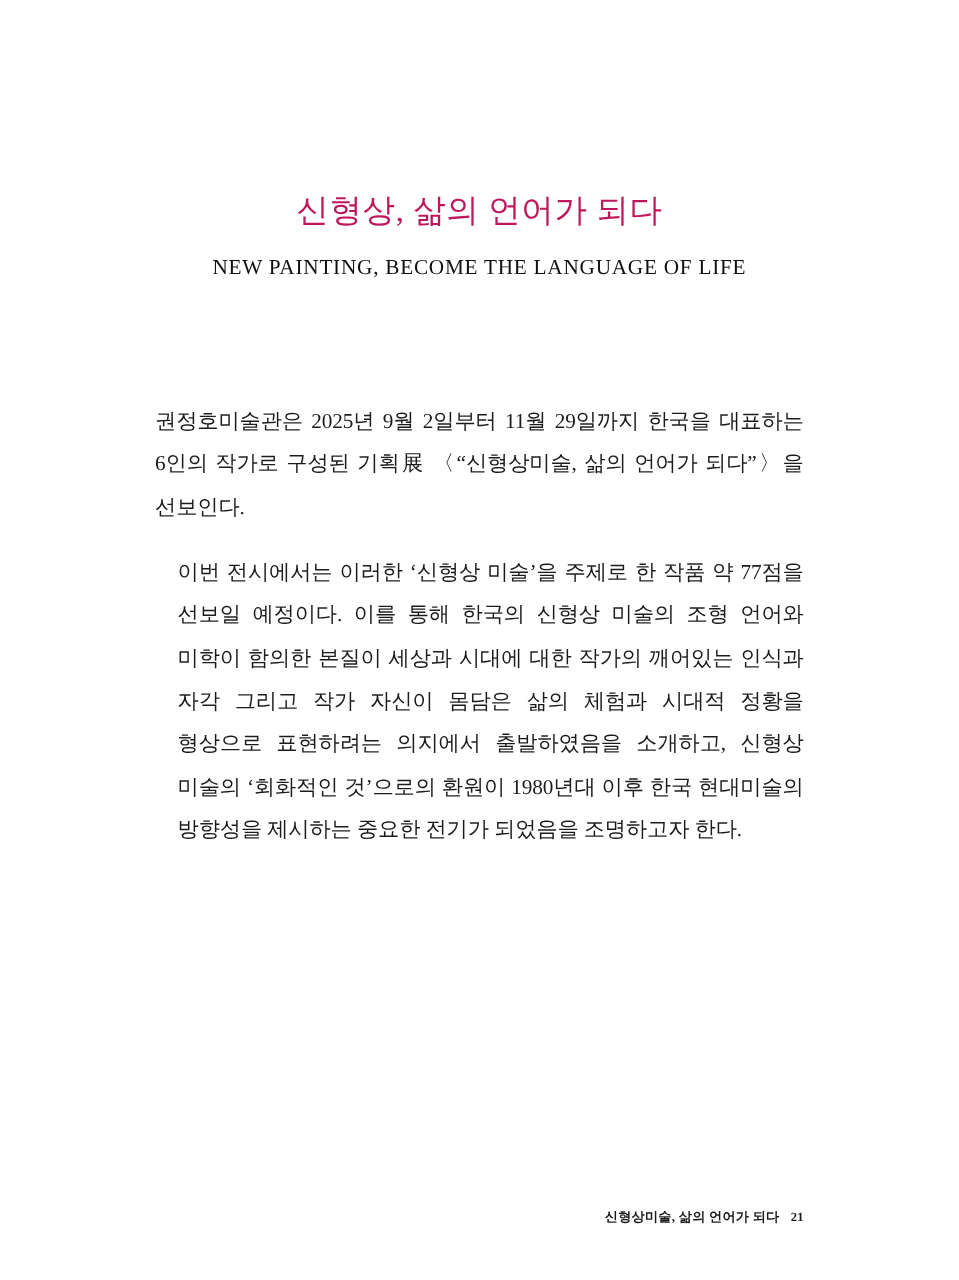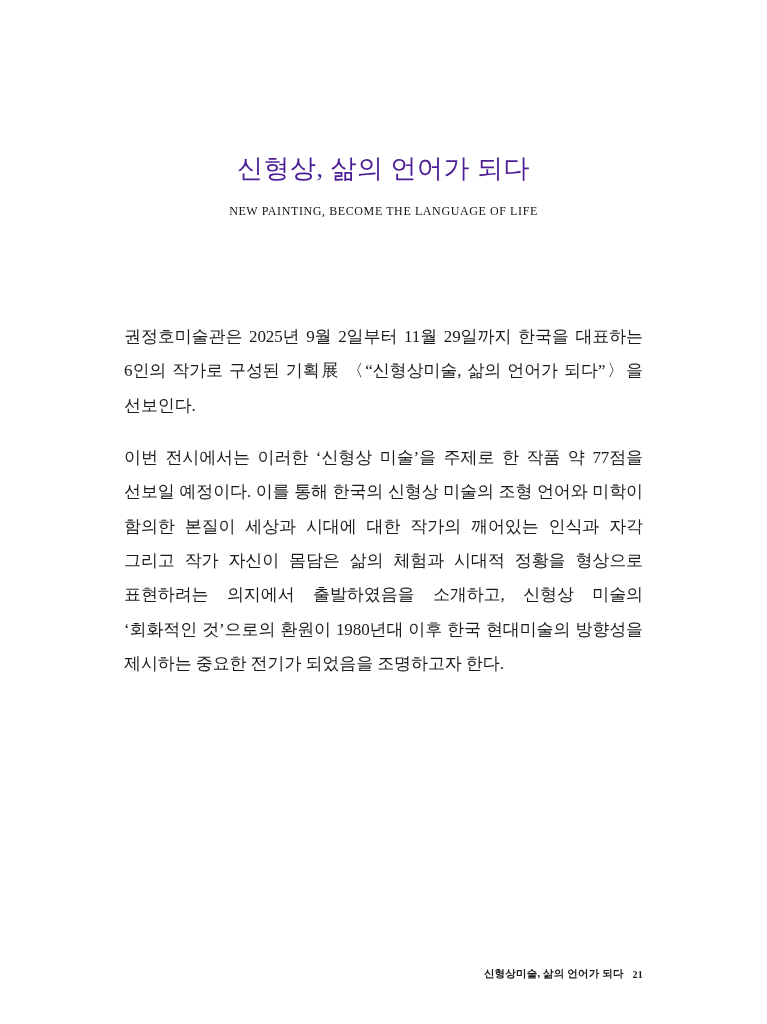--- a/index.html
+++ b/index.html
@@ -24,27 +24,27 @@
     position: absolute;
     left: 0;
     right: 0;
     top: 152px;
     text-align: center;
   }
   .title-ko {
     font-size: 26px;
     font-weight: 400;
     letter-spacing: 0.5px;
-    color: #4c1d95;
+    color: #be185d;
     margin: 0 0 18px 0;
     line-height: 1.3;
     font-family: Liberation Serif, serif;
   }
   .title-en {
-    font-size: 12px;
+    font-size: 17px;
     font-weight: 400;
     letter-spacing: 0.6px;
     color: #111111;
     margin: 0;
     font-variant: small-caps;
     text-transform: uppercase;
   }
   .body-block {
     position: absolute;
     left: 124px;
@@ -56,20 +56,21 @@
     line-height: 2.02;
     text-align: justify;
     text-justify: inter-character;
     margin: 0 0 18px 0;
     color: #1b1b1b;
     letter-spacing: -0.1px;
     word-break: keep-all;
   }
   .para:last-child {
     margin-bottom: 0;
+    margin-left: 18px;
   }
   .footer {
     position: absolute;
     right: 124px;
     bottom: 43px;
     font-size: 10.5px;
     color: #1b1b1b;
     letter-spacing: 0.2px;
     display: flex;
     align-items: center;

